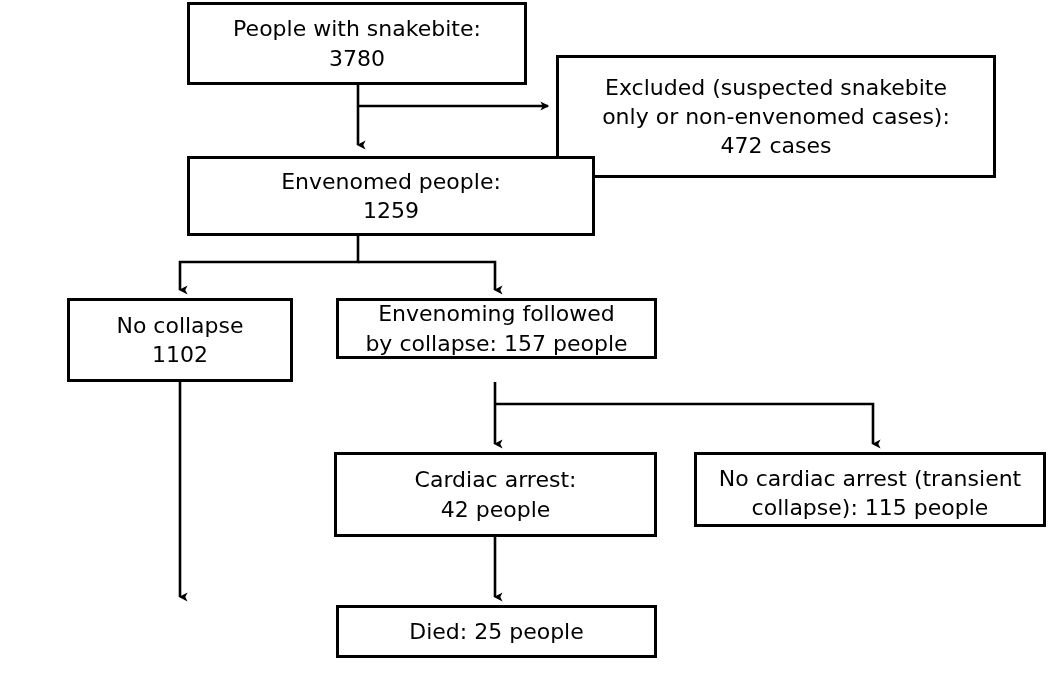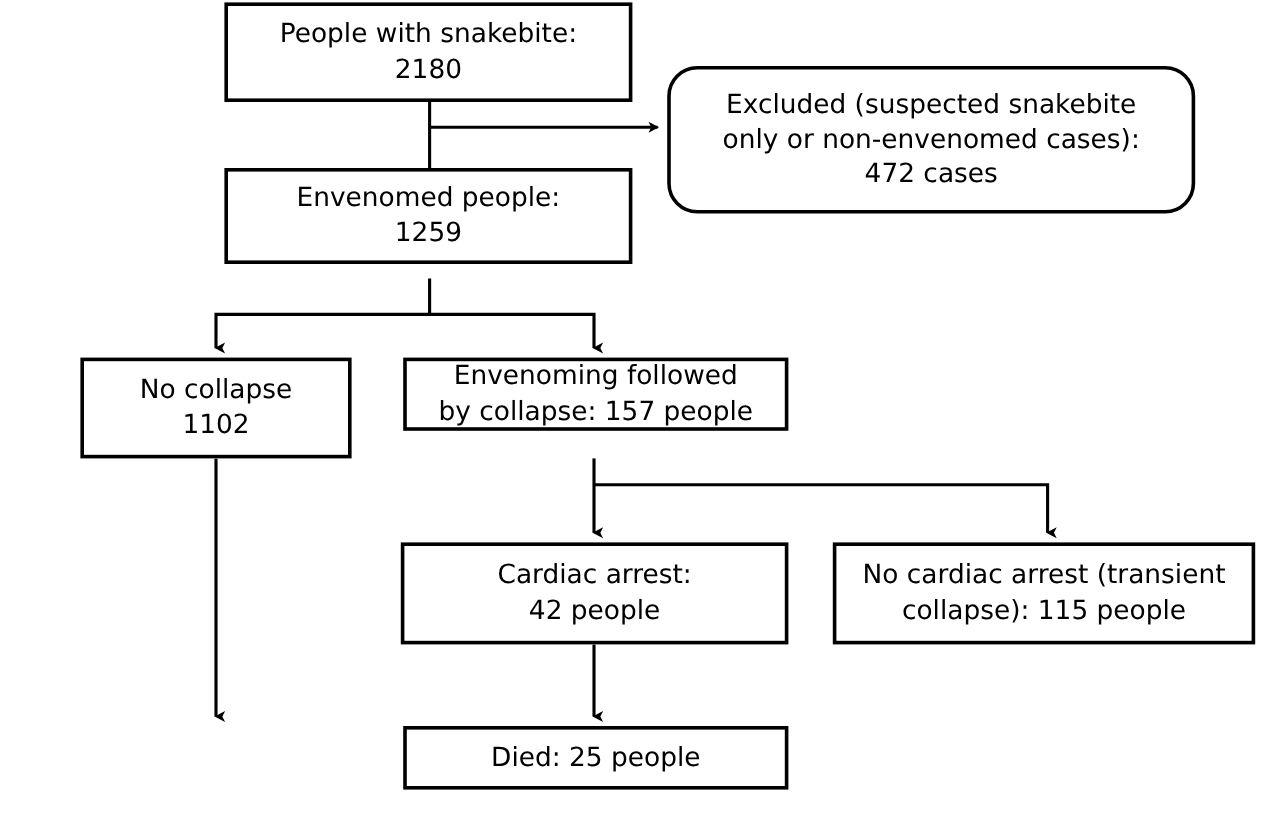--- a/index.html
+++ b/index.html
@@ -67,33 +67,33 @@
     <path d="M495,404 L873,404 L873,444" stroke="#000000" stroke-width="2.6" fill="none" marker-end="url(#arrowDown)"></path>
 
     <path d="M180,382 L180,597" stroke="#000000" stroke-width="2.6" fill="none" marker-end="url(#arrowDown)"></path>
 
     <path d="M495,537 L495,597" stroke="#000000" stroke-width="2.6" fill="none" marker-end="url(#arrowDown)"></path>
   </svg>
 
   <div class="node" style="left:187px; top:2px; width:340px; height:83px;">
     <span class="txt">
       <span>People with snakebite:</span><br>
-      <span>2180</span>
+      <span>3780</span>
     </span>
   </div>
 
-  <div class="node" style="left:556px; top:55px; width:440px; height:123px;border-radius:25px;">
+  <div class="node" style="left:556px; top:55px; width:440px; height:123px;">
     <span class="txt">
       <span>Excluded (suspected snakebite</span><br>
       <span>only or non-envenomed cases):</span><br>
       <span>472 cases</span>
     </span>
   </div>
 
-  <div class="node" style="left:187px; top:140px; width:340px; height:80px;">
+  <div class="node" style="left:187px; top:156px; width:408px; height:80px;">
     <span class="txt">
       <span>Envenomed people:</span><br>
       <span>1259</span>
     </span>
   </div>
 
   <div class="node" style="left:67px; top:298px; width:226px; height:84px;">
     <span class="txt">
       <span>No collapse</span><br>
       <span>1102</span>
@@ -107,21 +107,21 @@
     </span>
   </div>
 
   <div class="node" style="left:334px; top:452px; width:323px; height:85px;align-items:center;">
     <span class="txt">
       <span>Cardiac arrest:</span><br>
       <span>42 people</span>
     </span>
   </div>
 
-  <div class="node" style="left:694px; top:452px; width:352px; height:85px;">
+  <div class="node" style="left:694px; top:452px; width:352px; height:75px;align-items:flex-end;">
     <span class="txt">
       <span>No cardiac arrest (transient</span><br>
       <span>collapse): 115 people</span>
     </span>
   </div>
 
 
   <div class="node" style="left:336px; top:605px; width:321px; height:53px;">
     <span class="txt">
       <span>Died: 25 people</span>

